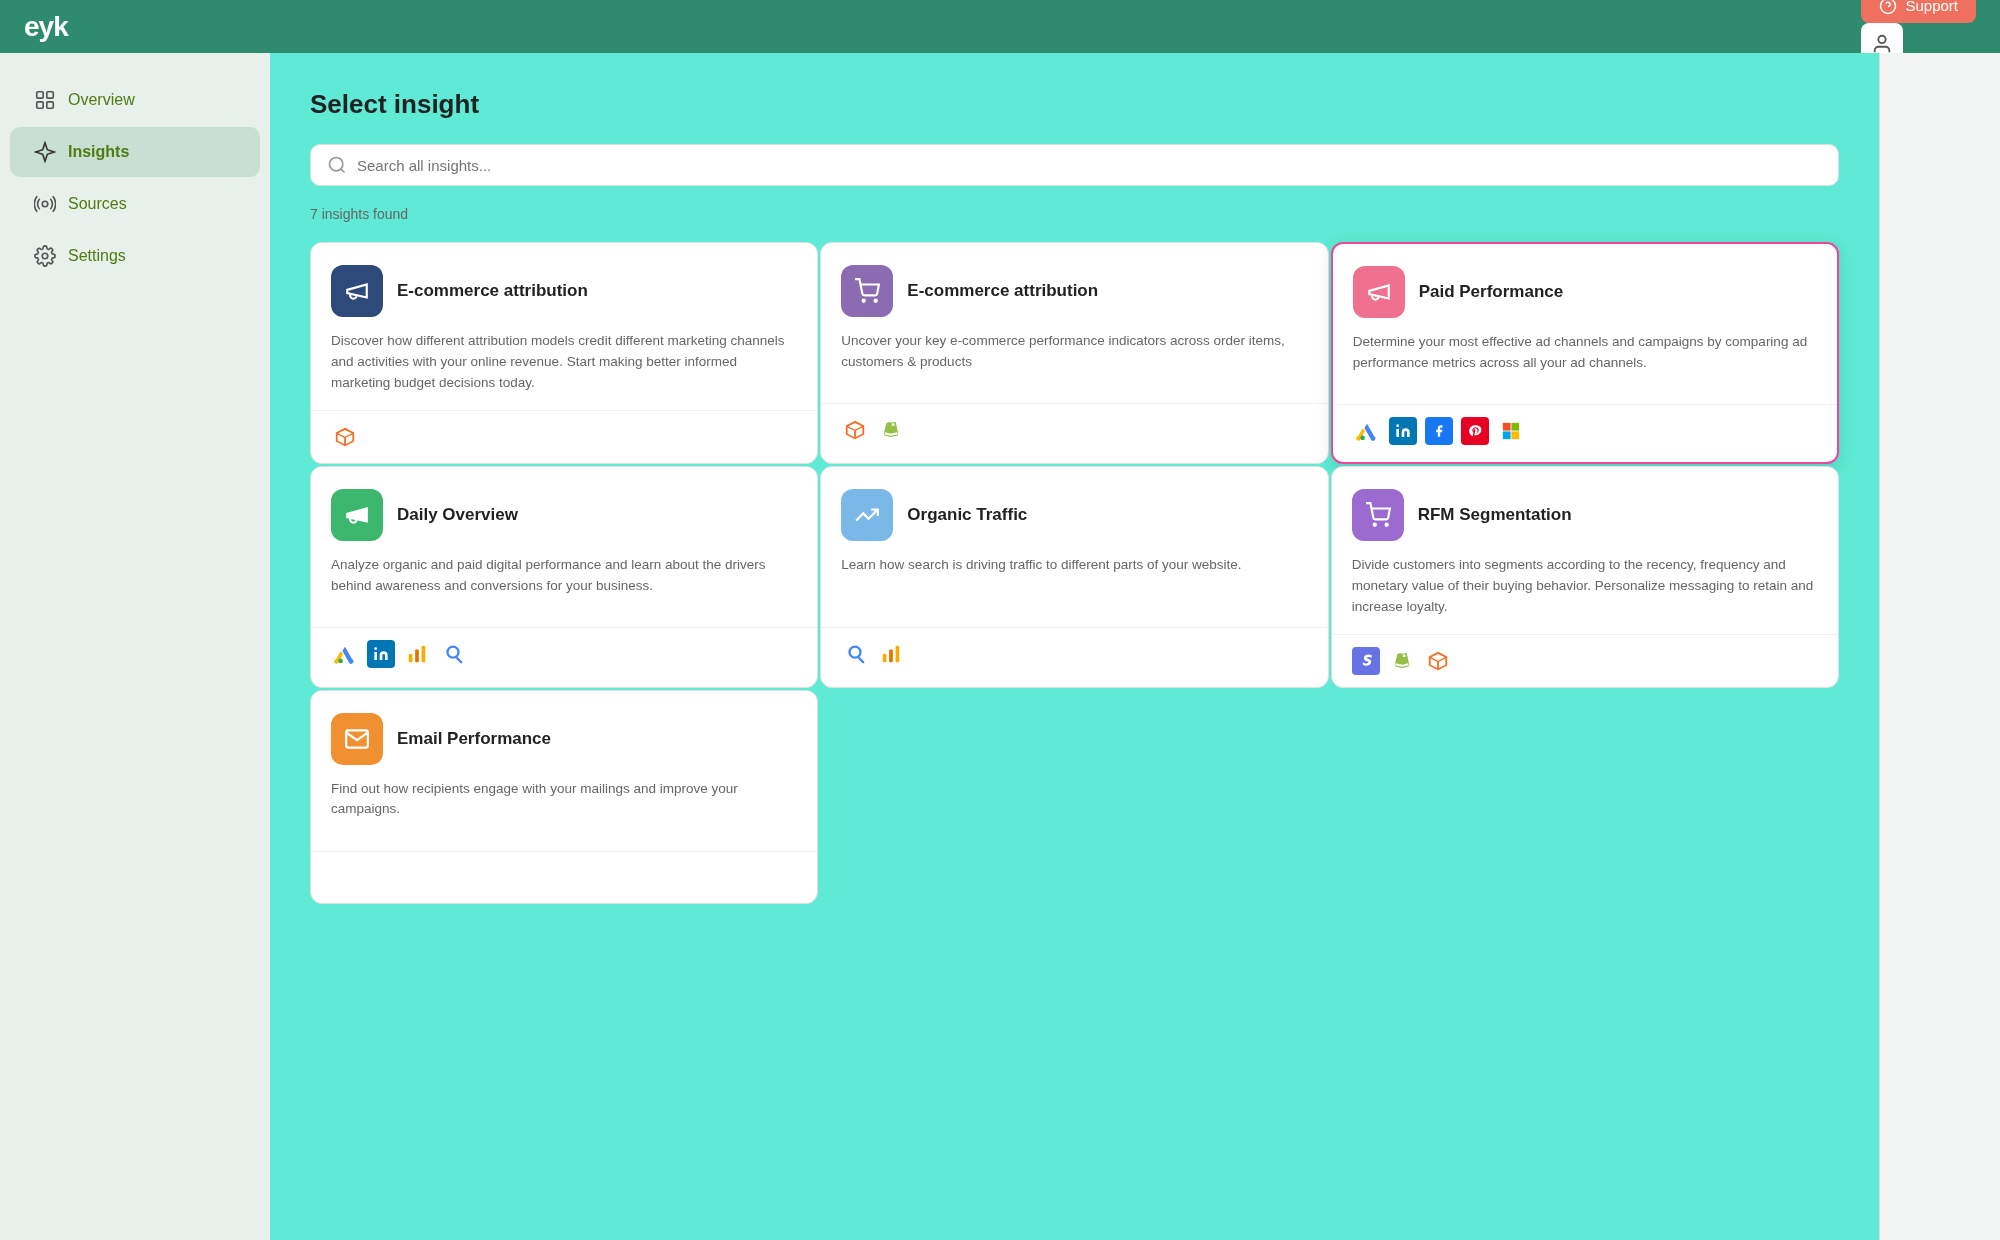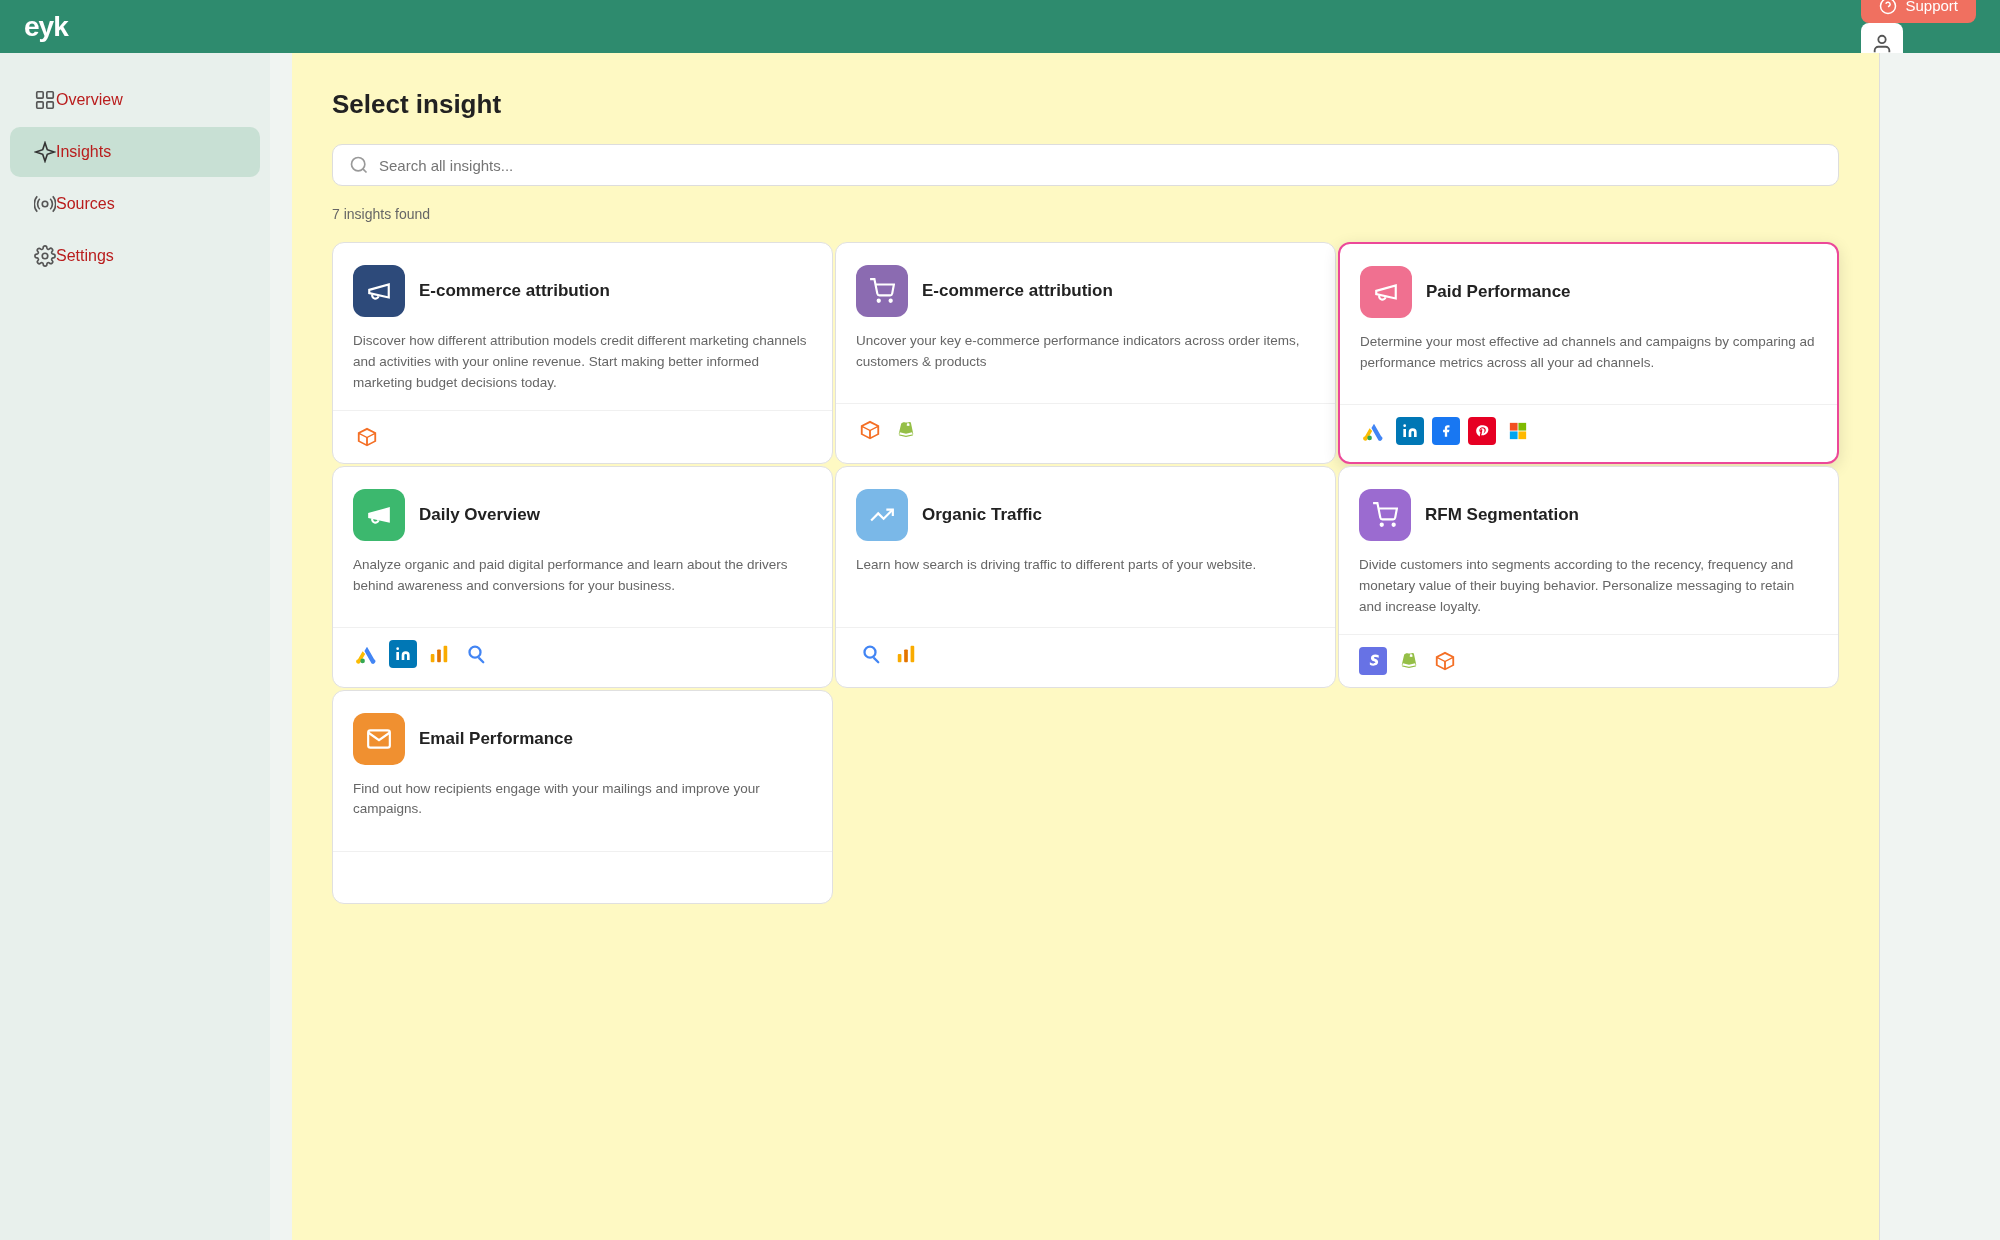--- a/index.html
+++ b/index.html
@@ -63,40 +63,40 @@
     
     .sidebar {
       width: 270px;
       background: #e8f0ec;
       padding: 20px 0;
       flex-shrink: 0;
     }
     .sidebar-item {
       display: flex;
       align-items: center;
+      gap: 12px;
       padding: 14px 24px;
       cursor: pointer;
-      color: #b91c1c;
+      color: #4d7c0f;
       font-size: 16px;
       font-weight: 400;
       border-radius: 10px;
       margin: 2px 10px;
       transition: background 0.15s;
     }
-    .sidebar-item.active { background: #c8e0d4; font-weight: 400; }
+    .sidebar-item.active { background: #c8e0d4; font-weight: 700; }
     .sidebar-item svg { width: 22px; height: 22px; color: #555; }
 
     
     .content {
       flex: 1;
-      background: #fef9c3;
+      background: #5eead4;
       overflow-y: auto;
       padding: 36px 40px;
       border-right: 1px solid #ddd;
-      margin-left: 22px;
     }
     .page-title {
       font-size: 26px;
       font-weight: 600;
       color: #222;
       margin-bottom: 24px;
     }
     .search-bar {
       display: flex;
       align-items: center;

